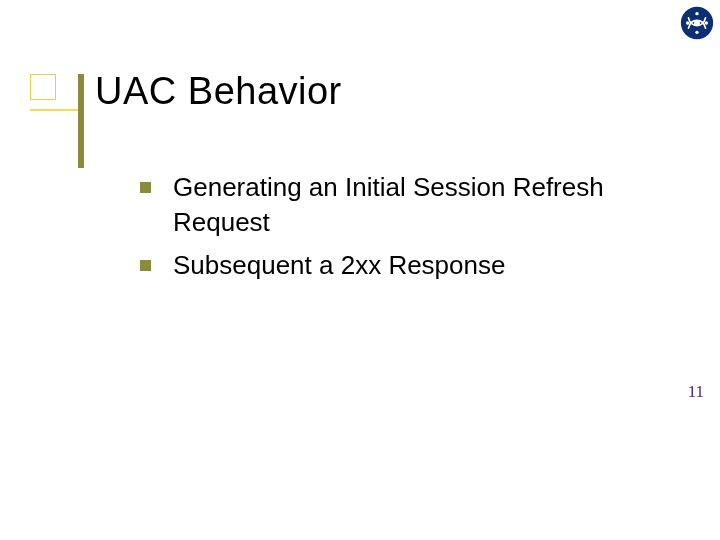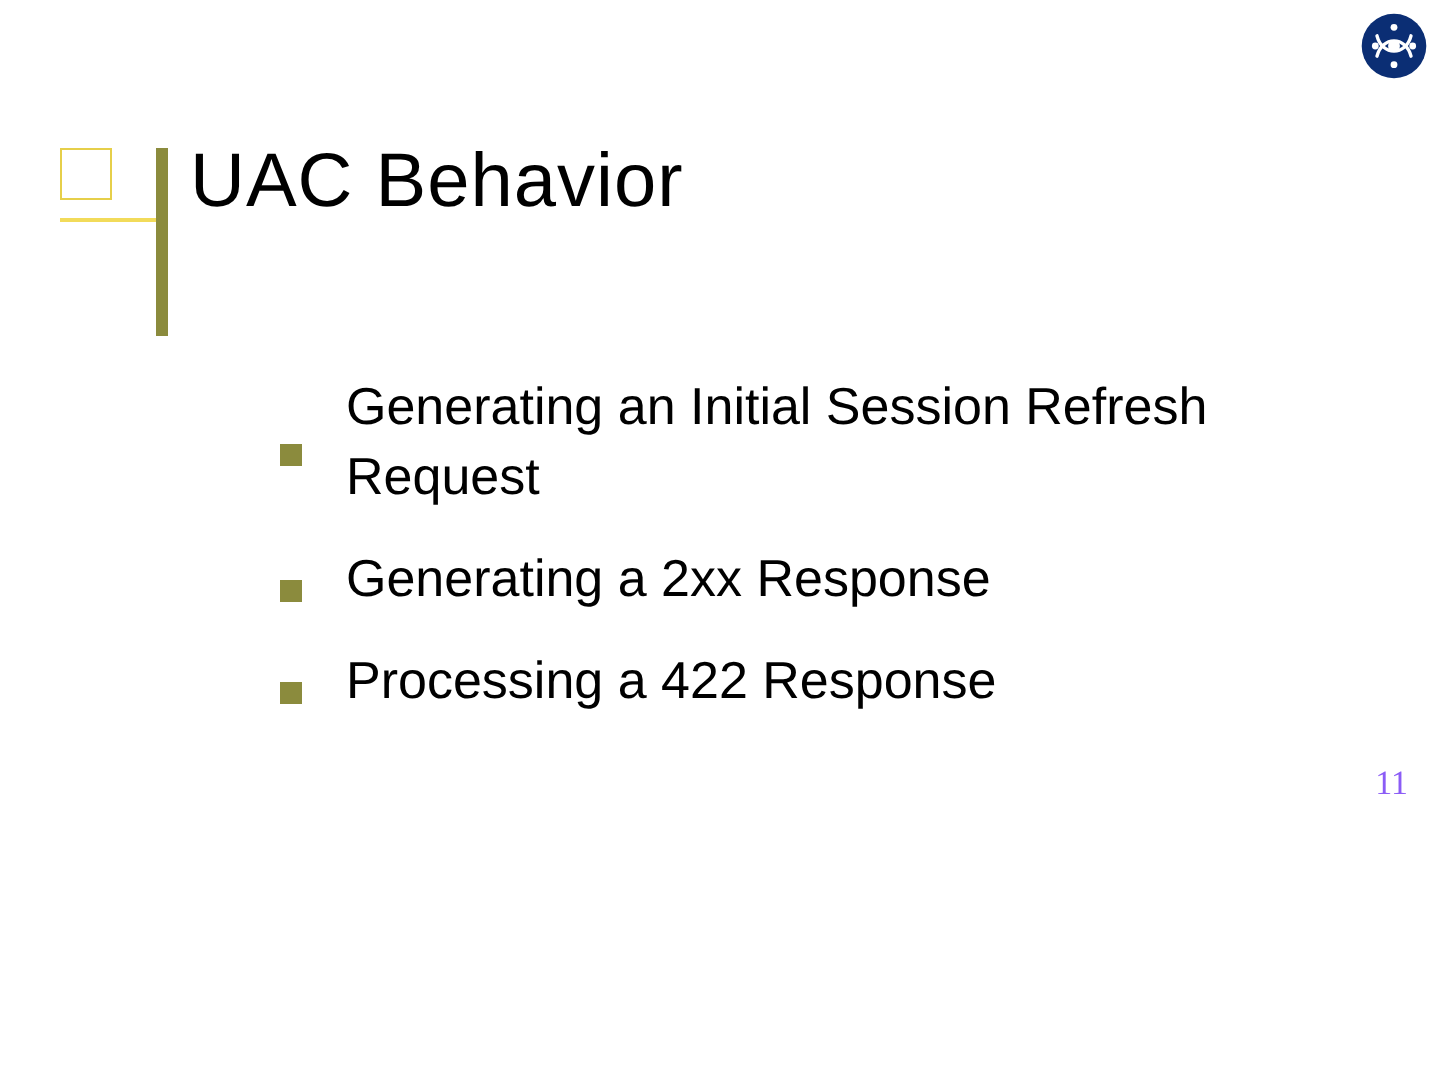--- a/index.html
+++ b/index.html
@@ -61,43 +61,42 @@
     letter-spacing: 0.5px;
   }
   .bullets {
     position: absolute;
     left: 140px;
     top: 170px;
     right: 60px;
   }
   .bullet {
     display: flex;
-    align-items: center;
+    align-items: flex-start;
     margin-bottom: 8px;
-    margin-top: 16px;
   }
   .bullet .sq {
     flex: 0 0 auto;
     width: 11px;
     height: 11px;
     background: #8b8b3d;
     margin-top: 12px;
     margin-right: 22px;
   }
   .bullet .txt {
     font-size: 26px;
     line-height: 1.35;
   }
   .pagenum {
     position: absolute;
     right: 16px;
     bottom: 10px;
     font-size: 17px;
     font-family: "Times New Roman", serif;
-    color: #8b5cf6;
+    color: #4c1d95;
   }
 </style>
 </head>
 <body>
 
 <div class="slide">
 
   <div class="logo">
     <svg viewBox="0 0 40 40" width="34" height="34">
       <circle cx="20" cy="20" r="19" fill="#0b2e74"></circle>
@@ -121,22 +120,18 @@
 
   <div class="title">UAC Behavior</div>
 
   <div class="bullets">
     <div class="bullet">
       <div class="sq"></div>
       <div class="txt">Generating an Initial Session Refresh Request</div>
     </div>
     <div class="bullet">
       <div class="sq"></div>
-      <div class="txt">Generating a 2xx Response</div>
-    </div>
-    <div class="bullet">
-      <div class="sq"></div>
-      <div class="txt">Processing a 422 Response</div>
+      <div class="txt">Subsequent a 2xx Response</div>
     </div>
   </div>
 
   <div class="pagenum">11</div>
 </div>
 
 </body></html>

